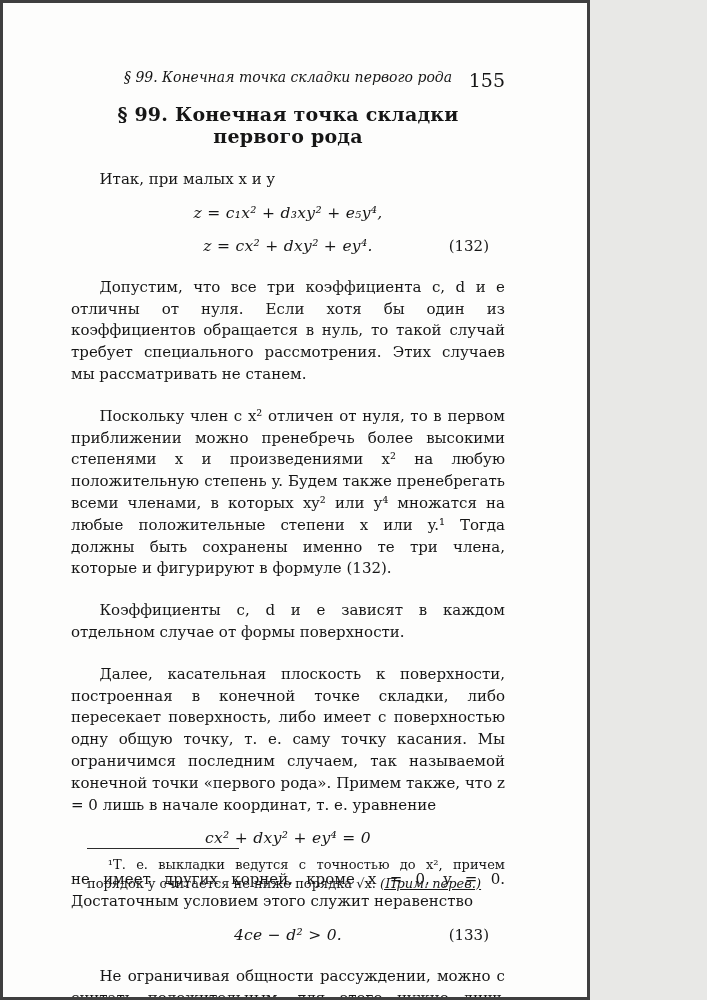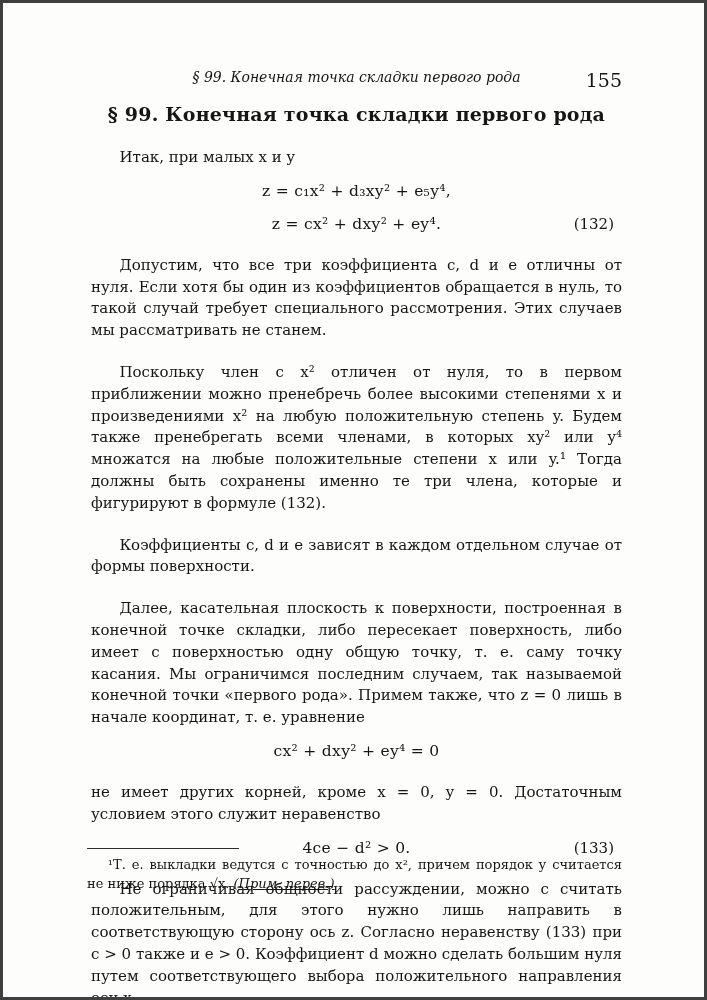--- a/index.html
+++ b/index.html
@@ -3,25 +3,25 @@
 <meta charset="utf-8">
 <style>
   * { margin: 0; padding: 0; box-sizing: border-box; }
   html, body { background: #e8e8e6; }
   body {
     font-family: "DejaVu Serif", "Liberation Serif", serif;
     color: #161616;
   }
   .page {
     position: relative;
-    width: 707px;
+    width: 590px;
     height: 1000px;
     background: #fdfdfc;
     border: 3px solid #3f3f3f;
-    padding: 66px 82px 0 88px;
+    padding: 66px 82px 0 68px;
     overflow: hidden;
   }
   
   .running-head-row {
     position: relative;
     height: 20px;
     margin-bottom: 14px;
     font-size: 14px;
   }
   .running-head {
@@ -53,24 +53,24 @@
   }
   .para.no-indent { text-indent: 0; }
   
   .equation {
     position: relative;
     margin: 11px 0;
     text-align: center;
     font-size: 15.5px;
     line-height: 22px;
   }
-  .eq-text { letter-spacing: 0.3px; }
+  .eq-text { font-style: italic; letter-spacing: 0.3px; }
   .eq-number {
     position: absolute;
-    right: 8px; top: 0;
+    right: 16px; top: 0;
     font-style: normal;
     font-size: 15px;
   }
   
   .footnote-block {
     position: absolute;
     left: 84px; right: 82px;
     bottom: 104px;
   }
   .footnote-rule {

